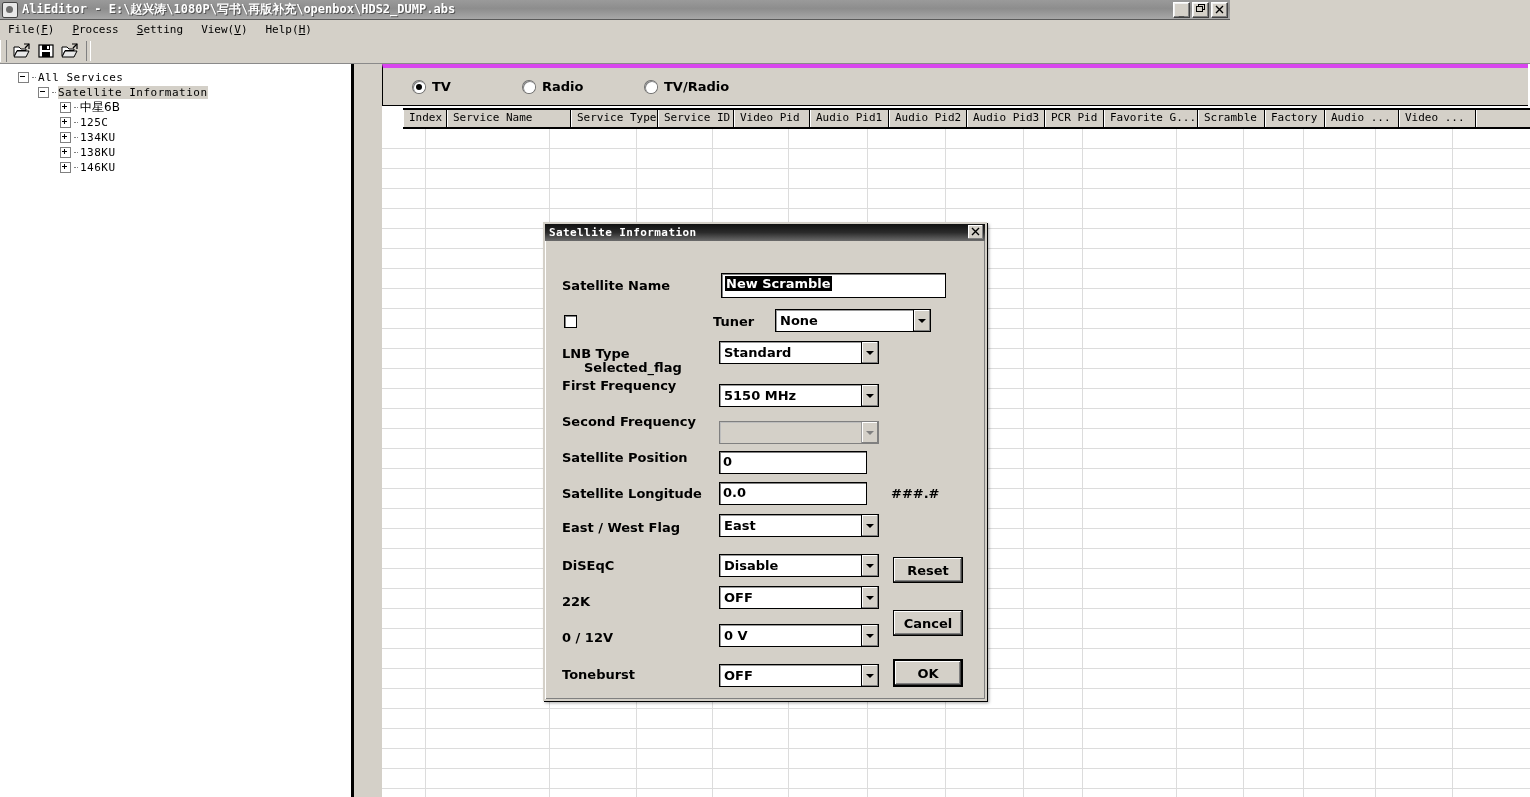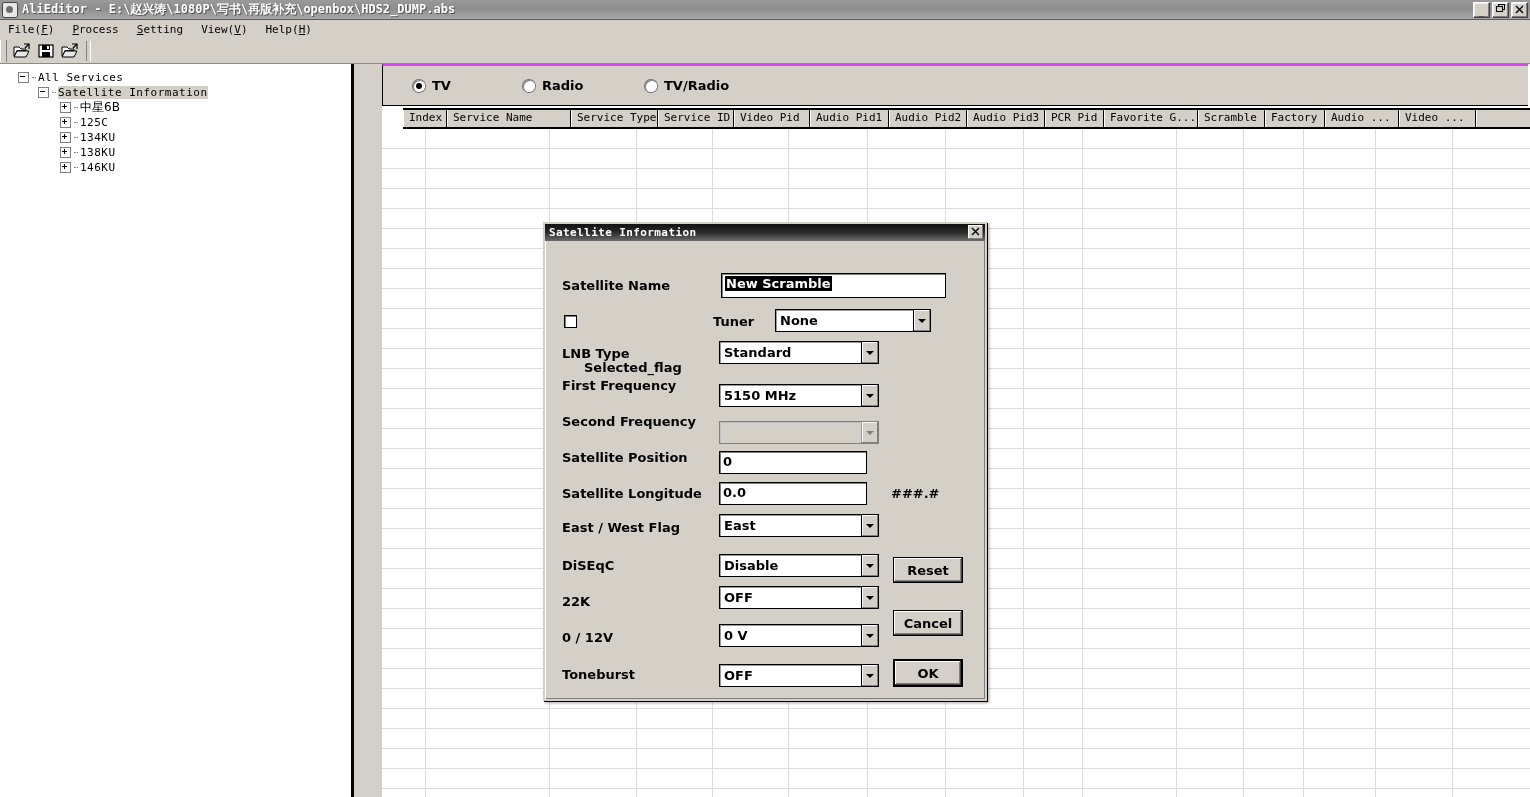--- a/index.html
+++ b/index.html
@@ -11,21 +11,21 @@
     -webkit-font-smoothing: none;
   }
   #app {
     position: relative;
     width: 1530px; height: 797px;
     background: #d4d0c8;
   }
 
   
   .titlebar {
-    position: absolute; left: 0; top: 0; width: 1530px; height: 19px;
+    position: absolute; left: 0; top: 0; width: 1230px; height: 19px;
     background: linear-gradient(to bottom, #9a9a9a 0%, #8d8d8d 45%, #a8a8a8 100%);
     display: flex; align-items: center;
     border-bottom: 1px solid #5a5a5a;
   }
   .title-icon {
     width: 14px; height: 14px; margin-left: 2px; margin-right: 4px;
     background: #e8e8e8;
     border: 1px solid #444;
     border-radius: 2px;
     position: relative; flex: none;
@@ -160,21 +160,21 @@
     position: absolute; left: 382px; top: 64px;
     width: 1148px; height: 733px;
     background: #ffffff;
     overflow: hidden;
   }
   .radio-bar {
     position: absolute; left: 0; top: 0; width: 1146px; height: 42px;
     background: #d4d0c8;
     border: 1px solid #000;
     border-right: none;
-    border-top: 2px solid #d946ef;
+    border-top: 4px solid #d946ef;
     box-sizing: border-box;
     display: flex; align-items: center;
   }
   .radio-opt {
     display: flex; align-items: center;
     font-family: "DejaVu Sans", sans-serif;
     font-size: 13px; font-weight: bold;
     color: #000;
     cursor: default;
   }

